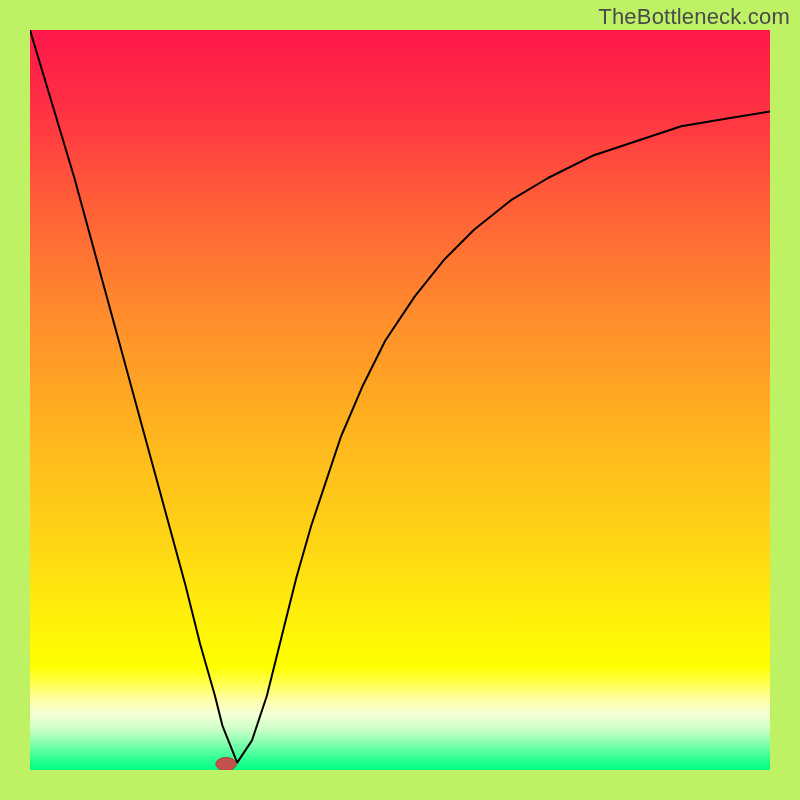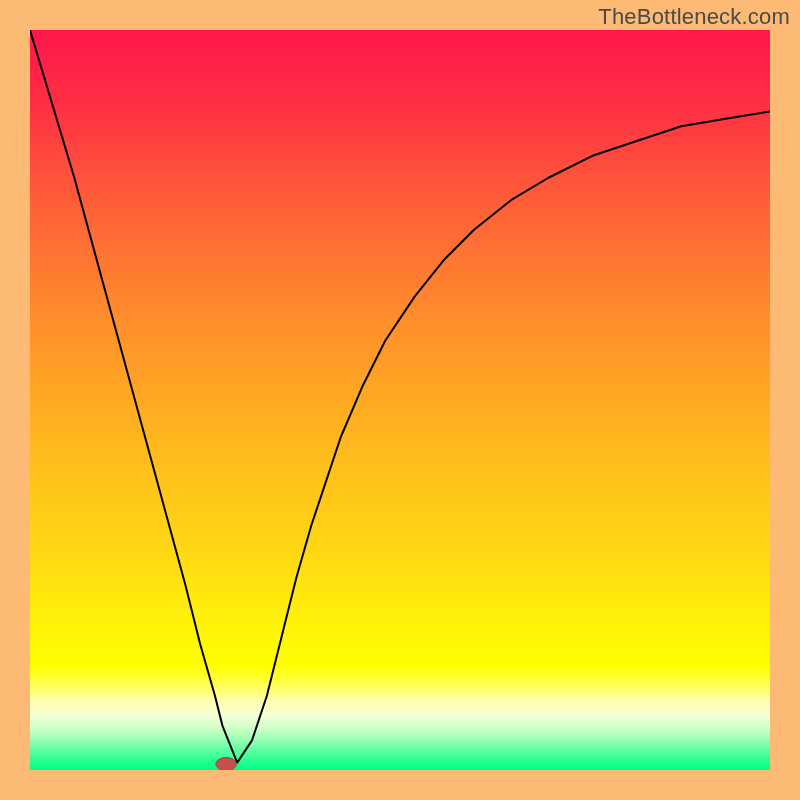--- a/index.html
+++ b/index.html
@@ -8,21 +8,21 @@
     width: 800px;
     height: 800px;
     overflow: hidden;
     background: #000;
     font-family: Arial, Helvetica, sans-serif;
   }
   .frame {
     position: relative;
     width: 800px;
     height: 800px;
-    background: #fdba74;
+    background: #bef264;
   }
   .plot {
     position: absolute;
     left: 30px;
     top: 30px;
     width: 740px;
     height: 740px;
   }
   .watermark {
     position: absolute;

